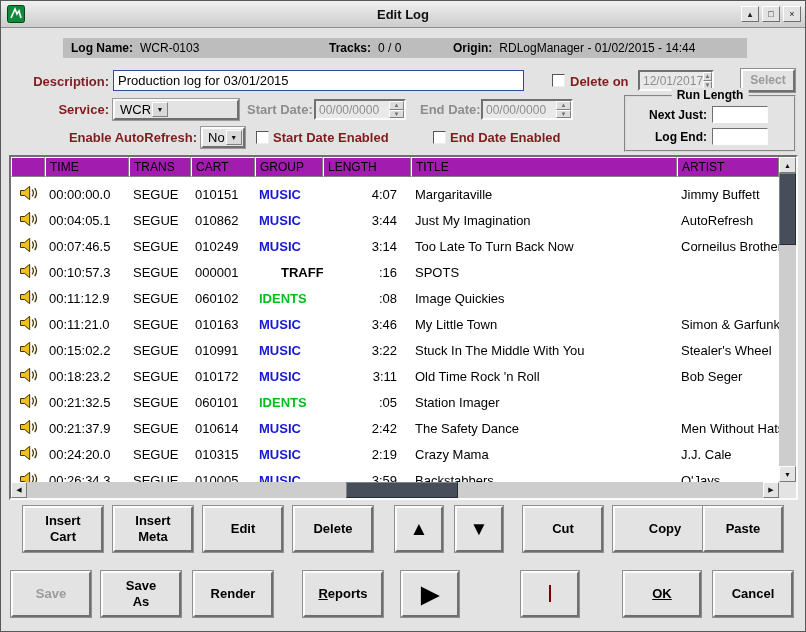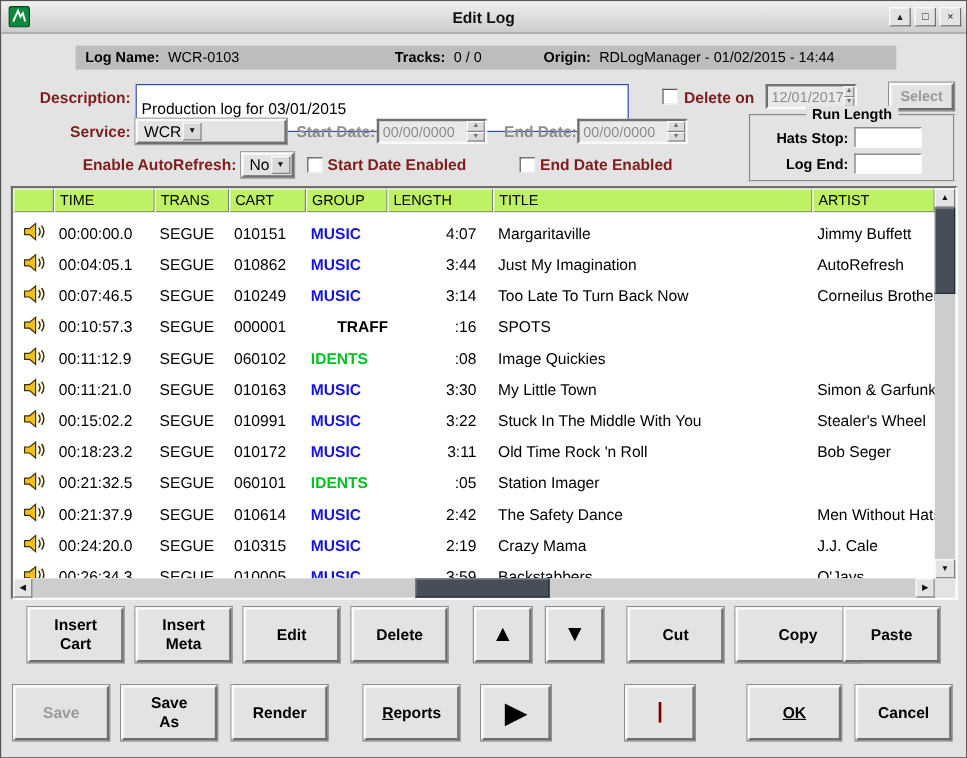--- a/index.html
+++ b/index.html
@@ -30,21 +30,21 @@
   
   .info-strip { position: absolute; left: 62px; top: 37px; width: 684px; height: 20px; background: #bdbdbd; }
   .strip-g { position: absolute; top: 3px; font-size: 12px; white-space: nowrap; color: #000; }
   .strip-g b { font-weight: bold; margin-right: 7px; }
   
   .lbl { position: absolute; font-size: 13px; font-weight: bold; color: #7f1d1d; white-space: nowrap; }
   .lbl.right { text-align: right; }
   .lbl.dis { color: #8d8d8d; }
   .text-input {
     position: absolute; background: #fff; border: 1px solid #2f4ba5;
-    font-size: 13px; padding: 19px 4px; font-family: inherit; color: #000;
+    font-size: 13px; padding: 9px 4px; font-family: inherit; color: #000;
   }
   .checkbox {
     position: absolute; width: 13px; height: 13px; background: #fff;
     border: 1px solid; border-color: #555 #ededed #ededed #555;
   }
   .spinbox {
     position: absolute; display: flex; align-items: center;
     background: #e9e9e9; color: #8d8d8d; font-size: 12px; padding-left: 3px;
     border: 2px solid; border-color: #707070 #fbfbfb #fbfbfb #707070;
   }
@@ -80,21 +80,21 @@
   }
   
   .table-outer {
     position: absolute; left: 8px; top: 154px; width: 789px; height: 345px;
     border: 2px solid; border-color: #6f6f6f #fbfbfb #fbfbfb #6f6f6f; background: #fff;
   }
   .table-content { position: absolute; left: 0; top: 0; right: 17px; bottom: 16px; overflow: hidden; }
   .thead, .tr { display: grid; grid-template-columns: 34px 84px 62px 64px 68px 88px 266px minmax(0,1fr); }
   .thead { height: 20px; }
   .th {
-    background: #bef264; font-size: 12px; padding: 2px 4px; color: #000;
+    background: #a21caf; font-size: 12px; padding: 2px 4px; color: #000;
     border: 1px solid; border-color: #fdfdfd #838383 #838383 #fdfdfd;
     white-space: nowrap; overflow: hidden;
   }
   .tbody { position: absolute; top: 20px; left: 0; right: 0; bottom: 0; background: #fff; padding-top: 4px; overflow: hidden; }
   .tr { height: 26px; align-items: center; }
   .td { font-size: 13px; color: #000; white-space: nowrap; overflow: hidden; padding: 0 4px; }
   .td.group { font-weight: bold; }
   .td.len { text-align: right; padding-right: 14px; }
   .icon-col { display: flex; justify-content: center; align-items: center; padding: 0; }
   
@@ -197,21 +197,21 @@
     <span>00/00/0000</span>
     <span class="spin-btns">
       <span class="spin-b">▲</span>
       <span class="spin-b">▼</span>
     </span>
   </div>
 
   <div class="groupbox" style="left:623px;top:94px;width:172px;height:57px">
     <span class="groupbox-title">Run Length</span>
     <div class="rl-row" style="top:9px">
-      <span class="rl-lbl">Hats Stop:</span>
+      <span class="rl-lbl">Next Just:</span>
       <span class="rl-val"></span>
     </div>
     <div class="rl-row" style="top:31px">
       <span class="rl-lbl">Log End:</span>
       <span class="rl-val"></span>
     </div>
   </div>
 
   <span class="lbl right" style="left:20px;top:129px;width:176px">Enable AutoRefresh:</span>
   <div class="combo" style="left:200px;top:126px;width:44px;height:21px">
@@ -333,21 +333,21 @@
           <polygon points="3,9 8,9 14,4 14,20 8,15 3,15" fill="#f0c020" stroke="#403000" stroke-width="1.2"></polygon>
           <path d="M17 8 q3 4 0 8" fill="none" stroke="#403000" stroke-width="1.5"></path>
           <path d="M20 6 q4.5 6 0 12" fill="none" stroke="#403000" stroke-width="1.5"></path>
         </svg>
       </span>
     </div>
     <div class="td">00:11:21.0</div>
     <div class="td">SEGUE</div>
     <div class="td">010163</div>
     <div class="td group" style="color: rgb(22, 22, 214);">MUSIC</div>
-    <div class="td len">3:30</div>
+    <div class="td len">3:46</div>
     <div class="td">My Little Town</div>
     <div class="td">Simon &amp; Garfunkel</div>
   </div>
           <div class="tr">
     <div class="td icon-col">
       <span>
         <svg width="20" height="20" viewBox="0 0 24 24">
           <polygon points="3,9 8,9 14,4 14,20 8,15 3,15" fill="#f0c020" stroke="#403000" stroke-width="1.2"></polygon>
           <path d="M17 8 q3 4 0 8" fill="none" stroke="#403000" stroke-width="1.5"></path>
           <path d="M20 6 q4.5 6 0 12" fill="none" stroke="#403000" stroke-width="1.5"></path>

